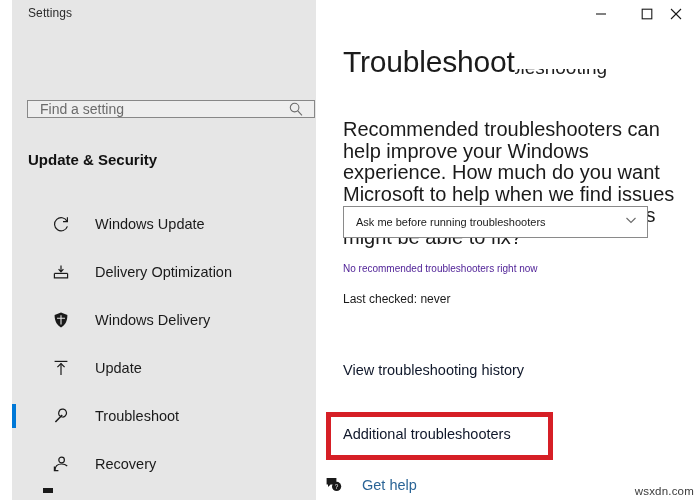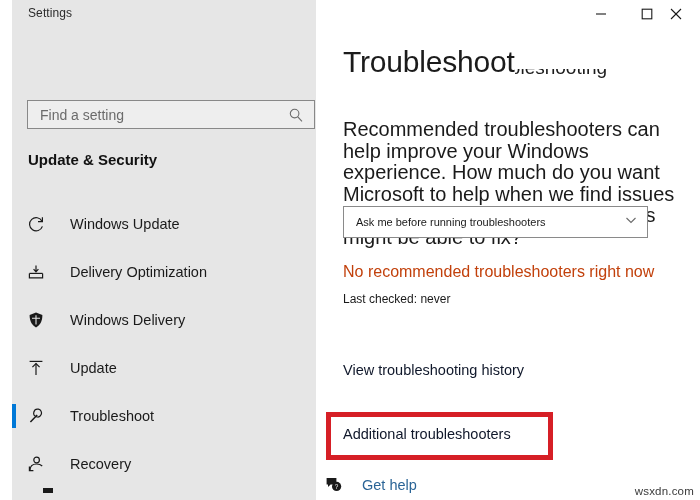--- a/index.html
+++ b/index.html
@@ -48,21 +48,21 @@
   }
   .nav-home .label {
     font-size: 16px;
     color: #1a1a1a;
     margin-left: 18px;
   }
 
   .search-box {
     position: absolute;
     left: 15px; top: 100px;
-    width: 288px; height: 29px;
+    width: 288px; height: 18px;
     background: #eeeeee;
     border: 1px solid #888888;
     display: flex;
     align-items: center;
   }
   .search-box .ph {
     flex: 1;
     font-size: 14px;
     color: #6b6b6b;
     padding-left: 12px;
@@ -82,21 +82,21 @@
     position: absolute;
     left: 0; top: 200px;
     width: 316px;
   }
 
   .nav-item {
     position: relative;
     height: 48px;
     display: flex;
     align-items: center;
-    padding-left: 12px;
+    padding-left: 37px;
   }
   .nav-item .ico {
     width: 24px; height: 24px;
     display: flex; align-items: center; justify-content: center;
     flex: 0 0 24px;
   }
   .nav-item .label {
     font-size: 14.5px;
     color: #1a1a1a;
     margin-left: 22px;
@@ -199,22 +199,22 @@
   .dropdown .dd-text {
     flex: 1;
     font-size: 11px;
     color: #1a1a1a;
     white-space: nowrap;
   }
 
   .status-main {
     position: absolute;
     left: 27px; top: 263px;
-    font-size: 16px;
-    color: #c2410c;
+    font-size: 10px;
+    color: #4c1d95;
     white-space: nowrap;
   }
   .status-sub {
     position: absolute;
     left: 27px; top: 292px;
     font-size: 12px;
     color: #1a1a1a;
     white-space: nowrap;
   }
 

